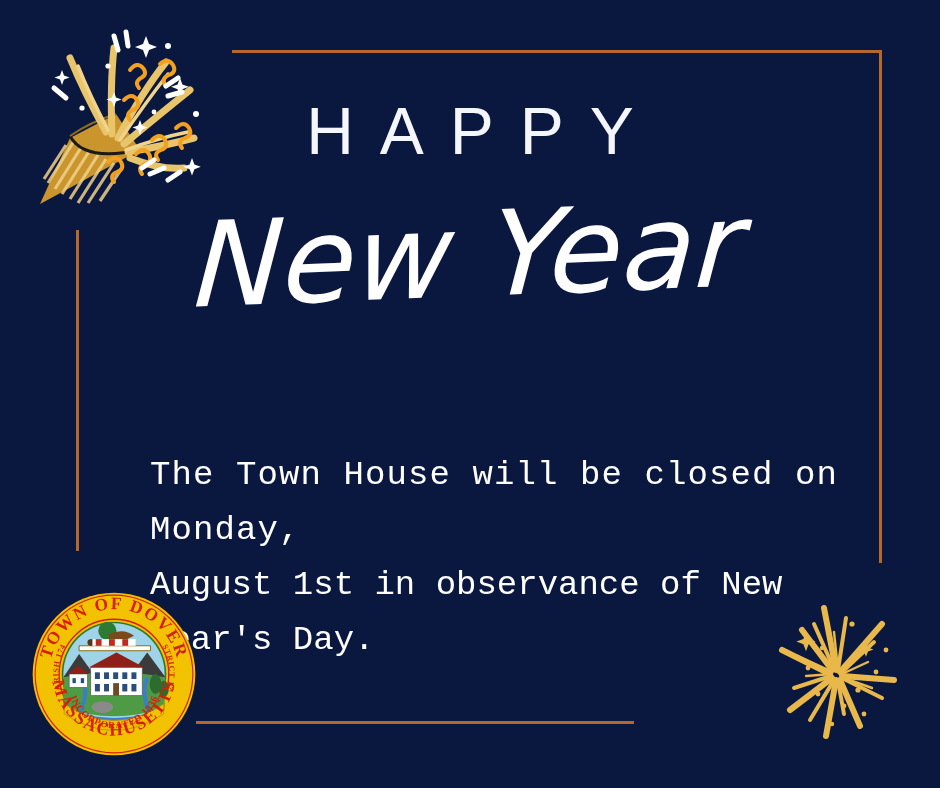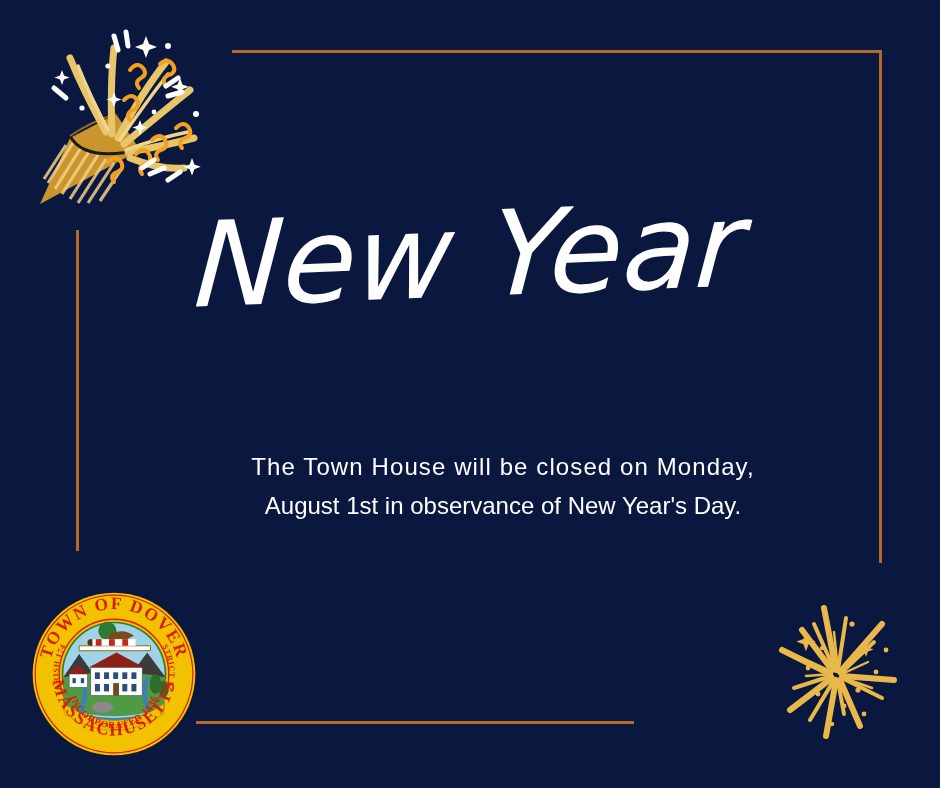--- a/index.html
+++ b/index.html
@@ -60,24 +60,24 @@
     transform-origin: 50% 50%;
   }
 
   
   #message {
     position: absolute;
     left: 150px;
     top: 448px;
     width: 706px;
     color: #ffffff;
-    font-family: Liberation Sans, sans-serif;
-    font-size: 24px;
+    font-family: Liberation Mono, monospace;
+    font-size: 34px;
     line-height: 1.62;
-    text-align: center;
+    text-align: left;
   }
   #message .line1 { display: block; letter-spacing: 1.1px; }
   #message .line2 { display: block; letter-spacing: 0px; }
 
   
   #town-seal {
     position: absolute;
     left: 31px;
     top: 591px;
     width: 166px;
@@ -180,20 +180,21 @@
         <line x1="148" y1="64" x2="160" y2="56"></line>
         <line x1="150" y1="74" x2="164" y2="70"></line>
         <line x1="36" y1="66" x2="48" y2="76"></line>
         <line x1="124" y1="146" x2="136" y2="138"></line>
         <line x1="132" y1="152" x2="146" y2="146"></line>
         <line x1="150" y1="158" x2="162" y2="150"></line>
       </g>
     </svg>
   </div>
 
+  <div id="headline-happy">HAPPY</div>
   <div id="headline-script">New Year</div>
 
   <div id="message">
     <span class="line1">The Town House will be closed on Monday,</span>
     <span class="line2">August 1st in observance of New Year's Day.</span>
   </div>
 
   <div id="town-seal">
     <svg viewBox="0 0 200 200" xmlns="http://www.w3.org/2000/svg">
       <defs>

